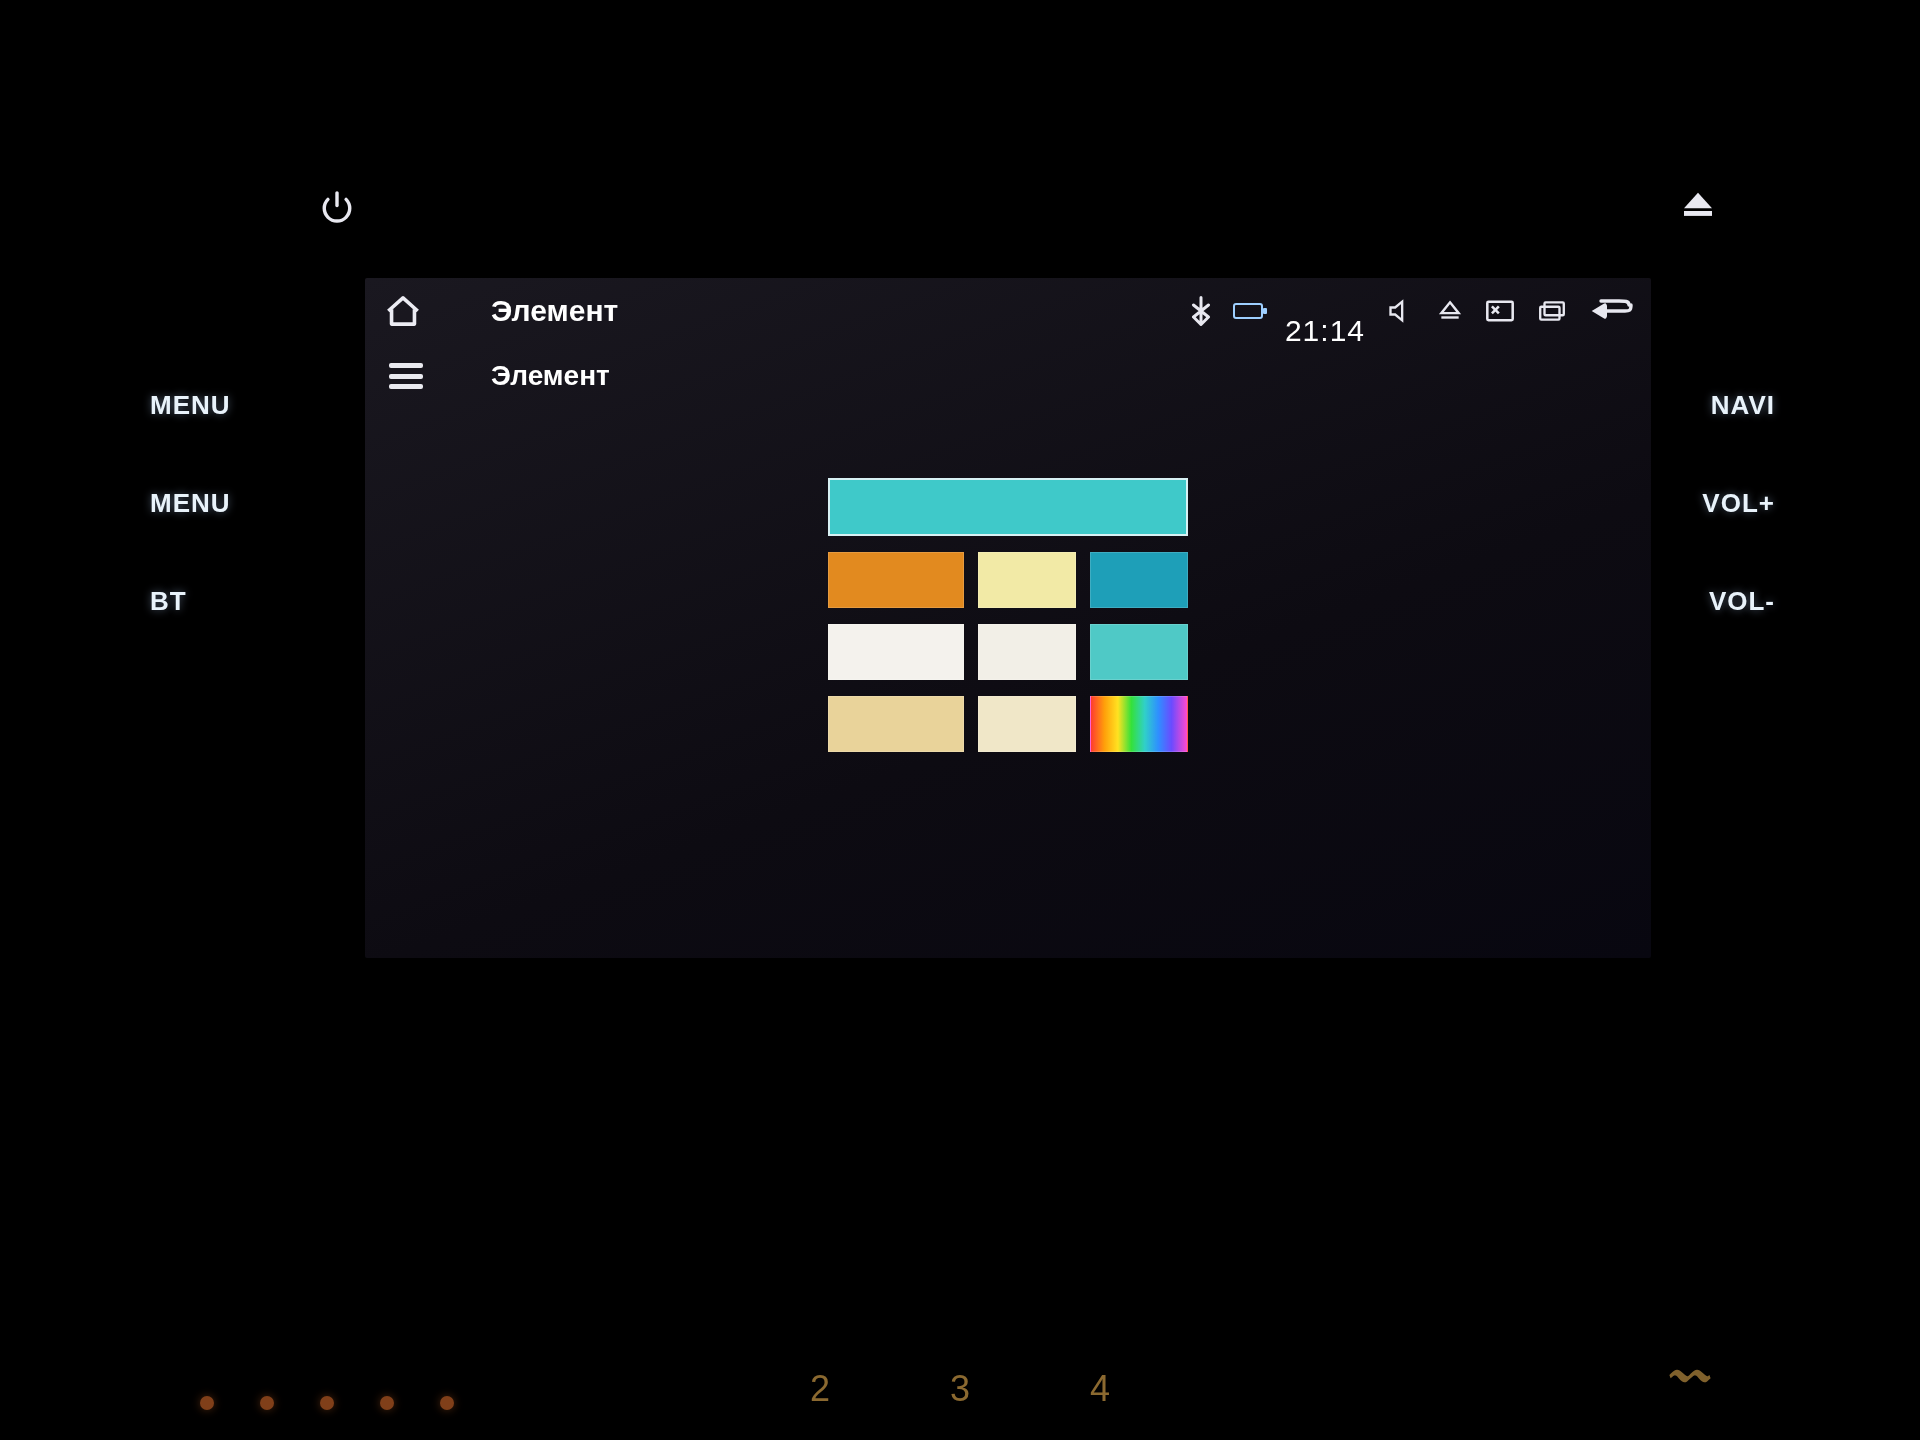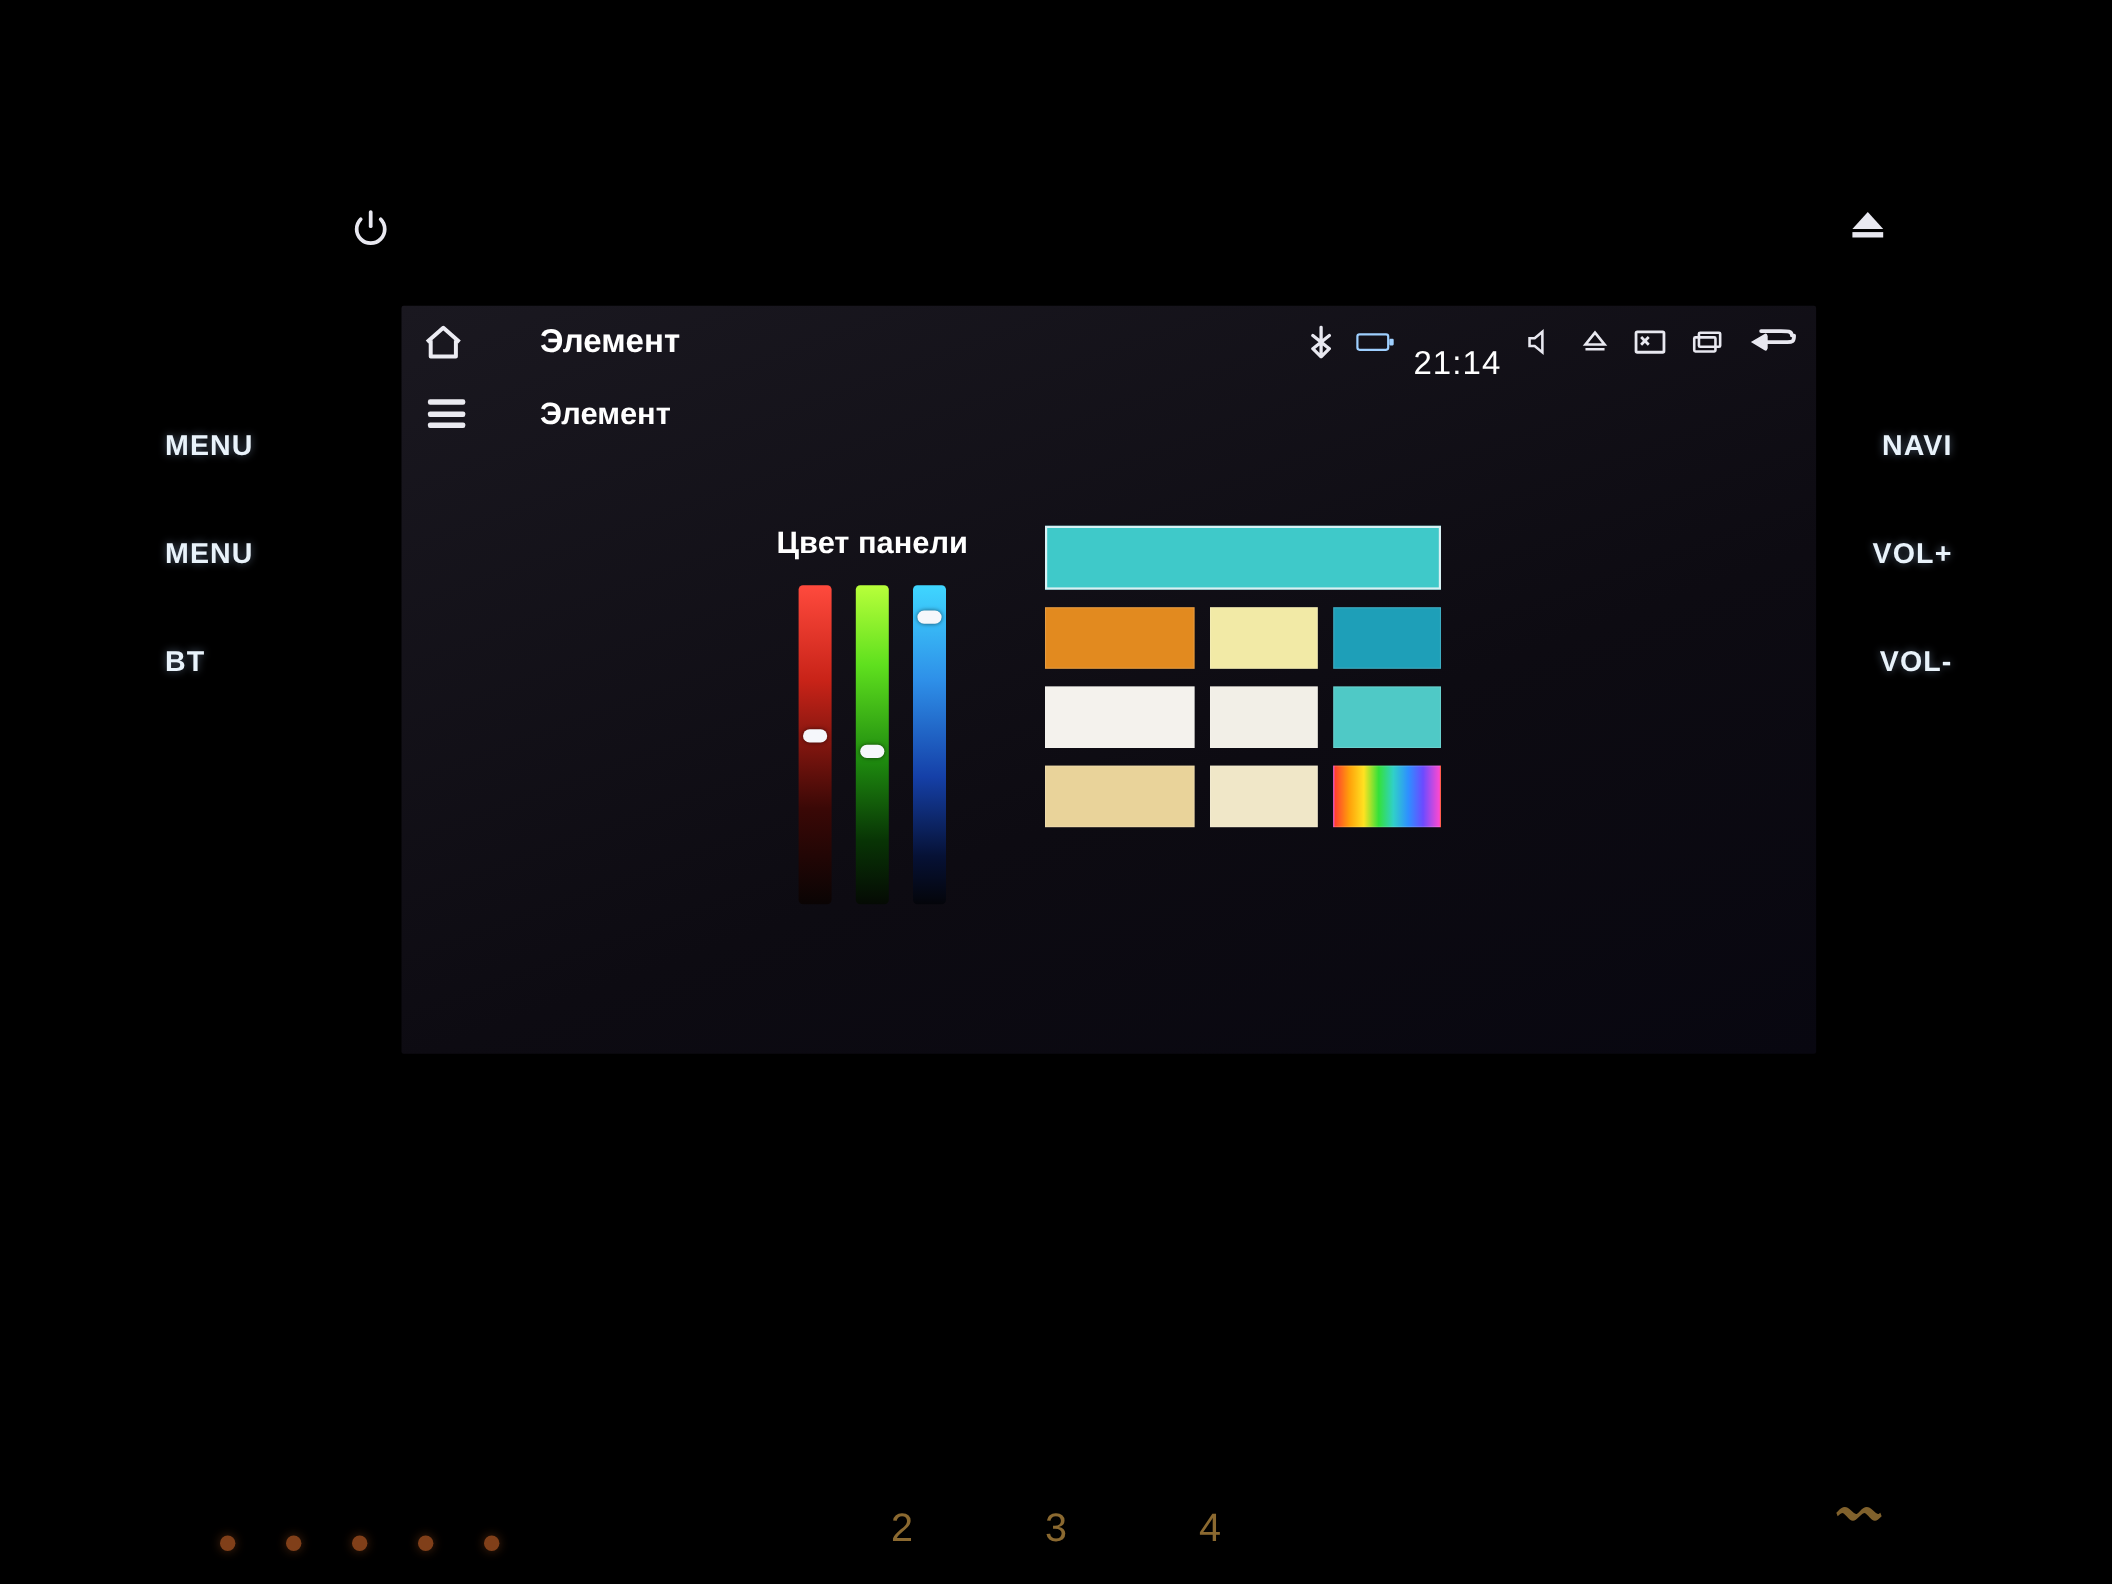--- a/index.html
+++ b/index.html
@@ -271,34 +271,20 @@
     <div class="hamburger">
       <span></span>
         <span></span>
         <span></span>
     </div>
     <div class="sub-title">Элемент</div>
   </div>
 
   <div class="content">
 
-    <div class="sliders-wrap">
-      <div class="sliders-label">Цвет панели</div>
-      <div class="sliders">
-        <div class="vslider red">
-          <div class="thumb" style="top:45%;"></div>
-        </div>
-        <div class="vslider green">
-          <div class="thumb" style="top:50%;"></div>
-        </div>
-        <div class="vslider blue">
-          <div class="thumb" style="top:8%;"></div>
-        </div>
-      </div>
-    </div>
 
     <div class="preview">
       <div class="preview-bar" style="background:#3fc9c9;"></div>
 
       <div class="swatch-row">
         <div class="swatch wide2" style="background:#e28a1f;"></div>
         <div class="swatch" style="background:#f2eaa6;"></div>
         <div class="swatch" style="background:#1e9fb8;"></div>
       </div>
       <div class="swatch-row">

